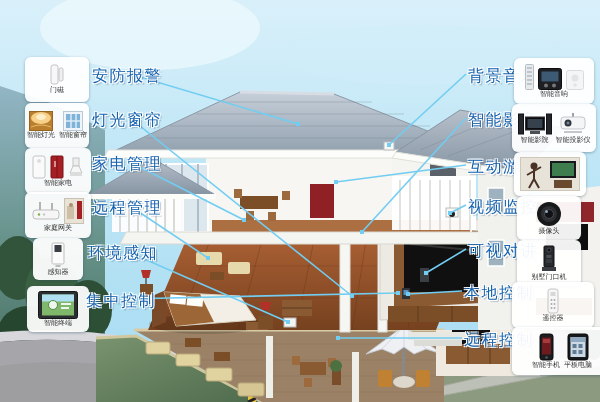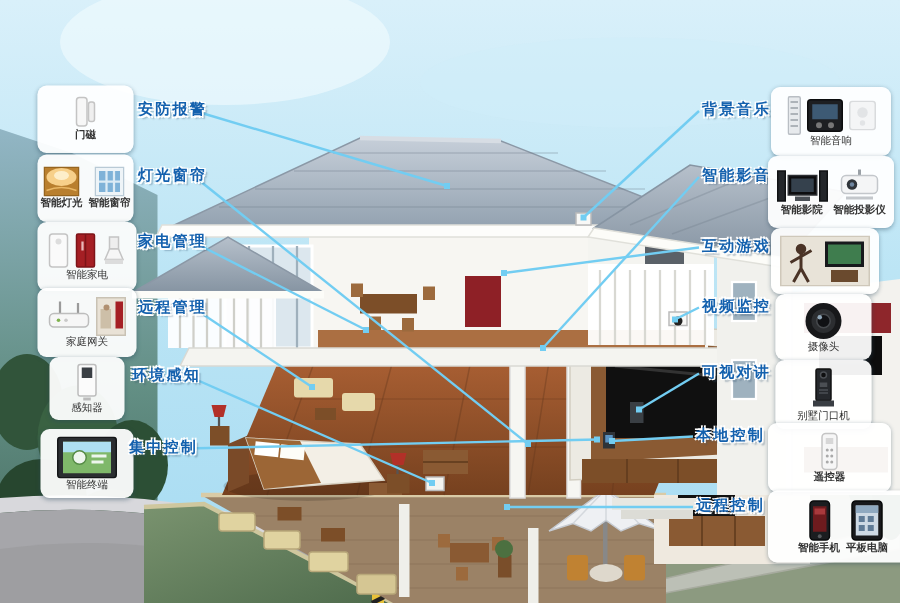--- a/index.html
+++ b/index.html
@@ -4,24 +4,24 @@
 <style>
   html,body{margin:0;padding:0;}
   .stage{position:relative;width:600px;height:402px;overflow:hidden;
     font-family:"DejaVu Sans",sans-serif;
     background:linear-gradient(180deg,#d9f0fa 0%,#bce5f5 45%,#a6dbf2 100%);}
   .scene{position:absolute;left:0;top:0;}
   .card{position:absolute;background:rgba(255,255,255,.94);border-radius:6px;
     box-shadow:0 1px 3px rgba(40,70,90,.4);display:flex;align-items:center;
     justify-content:center;box-sizing:border-box;padding:2px 2px;}
   .card.col{flex-direction:column;gap:1px;}
-  .row{display:flex;gap:4px;align-items:center;justify-content:center;font-weight:bold;}
+  .row{display:flex;gap:4px;align-items:flex-end;justify-content:center;}
   .dev{display:flex;flex-direction:column;align-items:center;gap:1px;}
   .cap{font-size:7px;line-height:1.1;color:#333;white-space:nowrap;}
-  .lbl{position:absolute;font-size:10px;font-weight:bold;letter-spacing:1.5px;
+  .lbl{position:absolute;font-size:16px;font-weight:normal;letter-spacing:1.5px;
     color:#1461ae;white-space:nowrap;
     text-shadow:-1px -1px 0 #fff,1px -1px 0 #fff,-1px 1px 0 #fff,1px 1px 0 #fff,2px 2px 1px rgba(50,80,110,.35);}
   .ic{display:block;}
 </style>
 </head>
 <body>
 
 <div class="stage">
 
 <svg class="scene" width="600" height="402" viewBox="0 0 600 402">

